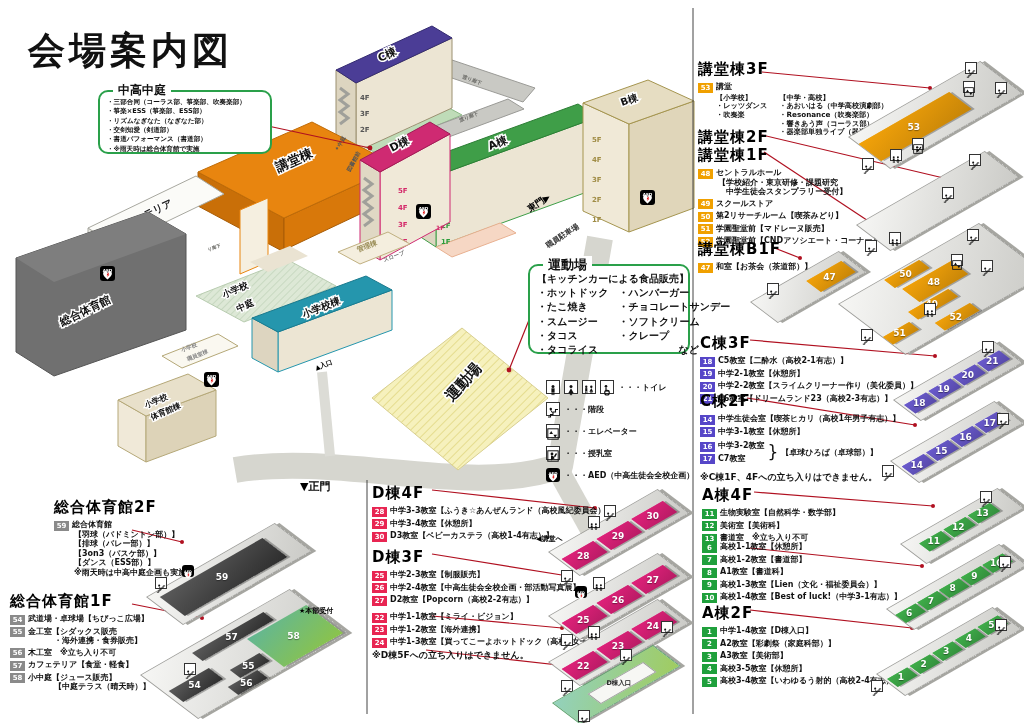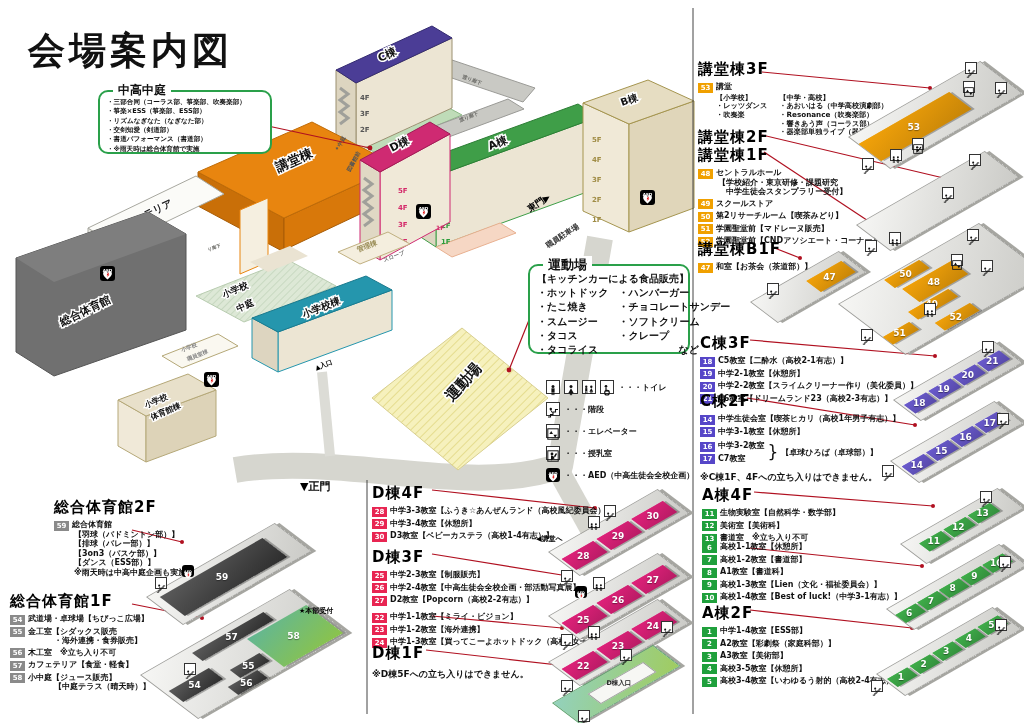--- a/index.html
+++ b/index.html
@@ -538,21 +538,21 @@
         <div class="itxt">
           <div>高校1-4教室【Best of luck!（中学3-1有志）】</div>
         </div>
       </div>
     </div>
     <div class="section" style="left: 702px; top: 604px; width: 230px;">
       <div class="sec-title">A棟2F</div>
       <div class="item">
         <span class="badge" style="background: rgb(31, 160, 60);">1</span>
         <div class="itxt">
-          <div>中学1-4教室【ESS部】</div>
+          <div>中学1-4教室【D棟入口】</div>
         </div>
       </div>
       <div class="item">
         <span class="badge" style="background: rgb(31, 160, 60);">2</span>
         <div class="itxt">
           <div>A2教室【彩劇祭（家庭科部）】</div>
         </div>
       </div>
       <div class="item">
         <span class="badge" style="background: rgb(31, 160, 60);">3</span>
@@ -629,21 +629,20 @@
         </div>
       </div>
       <div class="item">
         <span class="badge" style="background: rgb(232, 37, 82);">24</span>
         <div class="itxt">
           <div>中学1-3教室【買ってこーよホットドック（高校1女子有志）】</div>
         </div>
       </div>
     </div>
     <div class="section" style="left: 372px; top: 644px; width: 215px;">
-      <div class="sec-title">D棟1F</div>
       <div class="note">※D棟5Fへの立ち入りはできません。</div>
     </div>
     <div class="section" style="left: 10px; top: 498px; width: 160px; margin-left: 44px;">
       <div class="sec-title">総合体育館2F</div>
       <div class="item">
         <span class="badge" style="background: rgb(138, 138, 138);">59</span>
         <div class="itxt">
           <div>総合体育館</div>
           <div class="sub">【羽球（バドミントン部）】</div>
           <div class="sub">【排球（バレー部）】</div>

